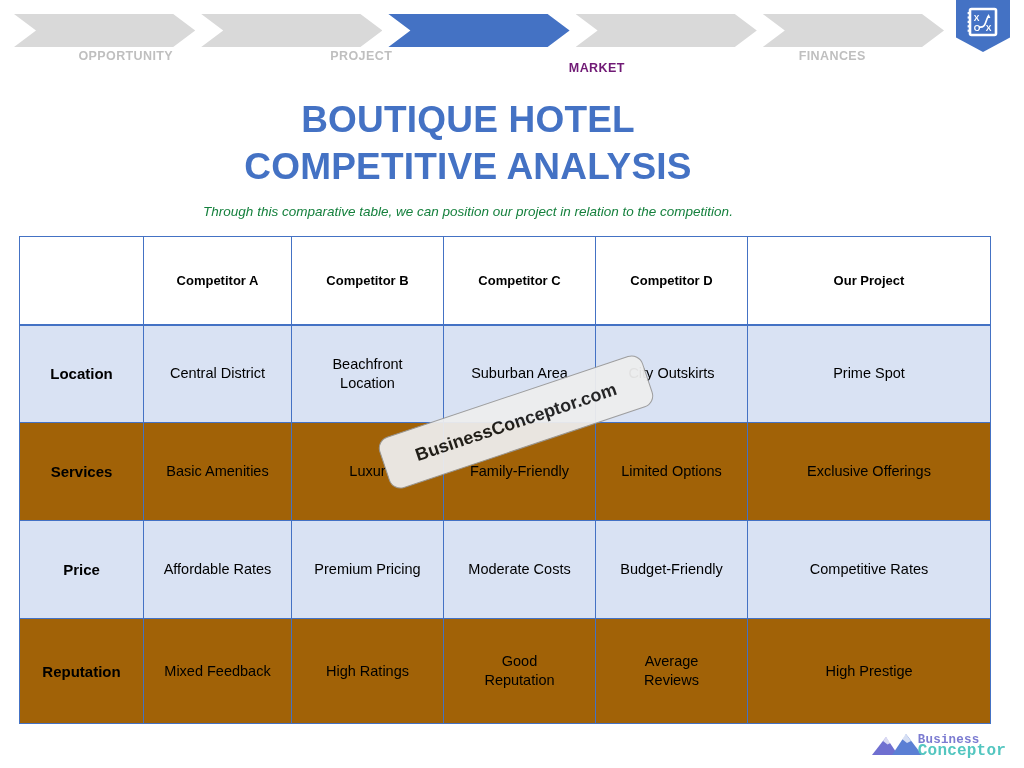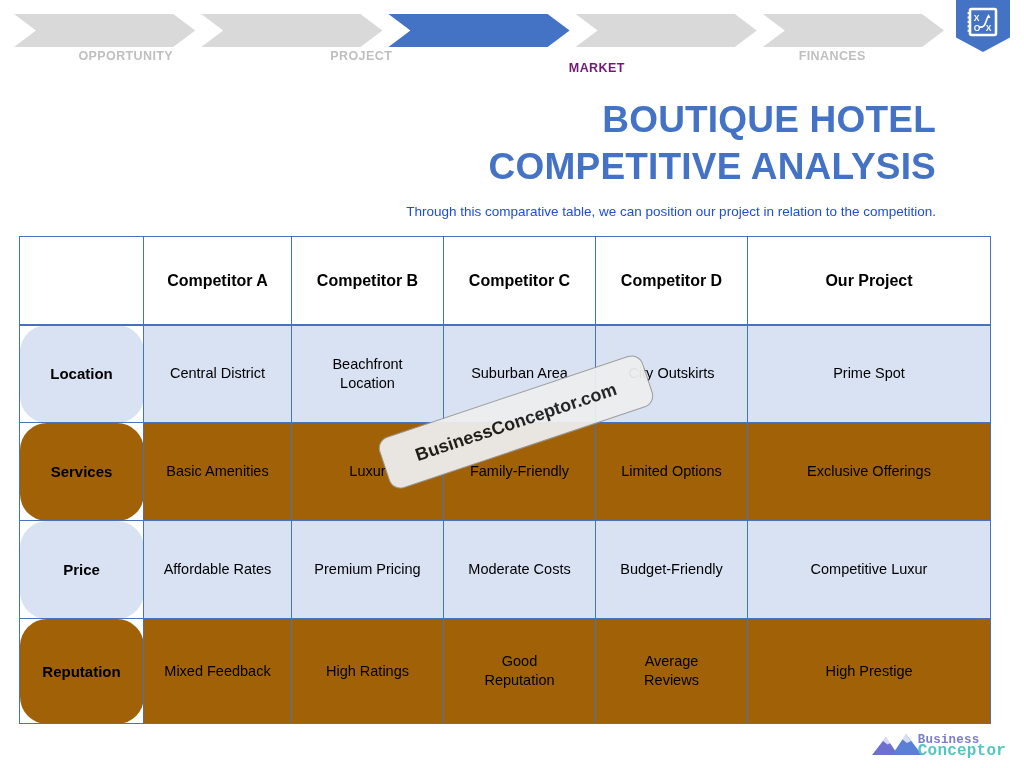--- a/index.html
+++ b/index.html
@@ -85,33 +85,34 @@
     justify-content: center;
   }
   .badge svg { margin-top: 5px; }
 
   
   .title-block {
     position: absolute;
     top: 96px;
     left: 0;
     width: 936px;
-    text-align: right;
+    text-align: center;
   }
   .title-line {
     font-size: 37px;
     font-weight: bold;
     color: #4472c4;
     line-height: 47px;
     letter-spacing: 0.2px;
   }
   .subtitle {
     margin-top: 13px;
     font-size: 13.5px;
-    color: #1d4ed8;
+    font-style: italic;
+    color: #15803d;
     line-height: 18px;
   }
 
   
   .table-wrap {
     position: absolute;
     top: 236px;
     left: 19px;
     width: 971px;
   }
@@ -134,33 +135,32 @@
   table.comp col.c0 { width: 124px; }
   table.comp col.c1 { width: 148px; }
   table.comp col.c2 { width: 152px; }
   table.comp col.c3 { width: 152px; }
   table.comp col.c4 { width: 152px; }
   table.comp col.c5 { width: 243px; }
 
   table.comp thead th {
     height: 88px;
     font-weight: bold;
-    font-size: 16px;
+    font-size: 13px;
     background: #ffffff;
     border-bottom: 2px solid #4472c4;
   }
   table.comp thead th.corner { border-bottom: 2px solid #4472c4; }
 
   table.comp tbody tr { height: 98px; }
   table.comp tbody tr.shaded td { background: #d9e2f3; }
   table.comp tbody tr.plain td { background: #a16207; }
   table.comp tbody td.rowhead {
     font-weight: bold;
     font-size: 15px;
-    border-radius: 27px;
   }
   table.comp tbody tr:last-child { height: 105px; }
 
   
   .wrap-narrow { display: inline-block; max-width: 108px; }
 
   
   .watermark {
     position: absolute;
     left: 377px;
@@ -294,21 +294,21 @@
           <td>Family-Friendly</td>
           <td>Limited Options</td>
           <td>Exclusive Offerings</td>
         </tr>
         <tr class="shaded">
           <td class="rowhead">Price</td>
           <td><span class="wrap-narrow">Affordable Rates</span></td>
           <td><span class="wrap-narrow">Premium Pricing</span></td>
           <td><span class="wrap-narrow">Moderate Costs</span></td>
           <td><span class="wrap-narrow">Budget-Friendly</span></td>
-          <td>Competitive Luxur</td>
+          <td>Competitive Rates</td>
         </tr>
         <tr class="plain">
           <td class="rowhead">Reputation</td>
           <td>Mixed Feedback</td>
           <td>High Ratings</td>
           <td><span class="wrap-narrow">Good Reputation</span></td>
           <td><span class="wrap-narrow">Average Reviews</span></td>
           <td>High Prestige</td>
         </tr>
       </tbody>

